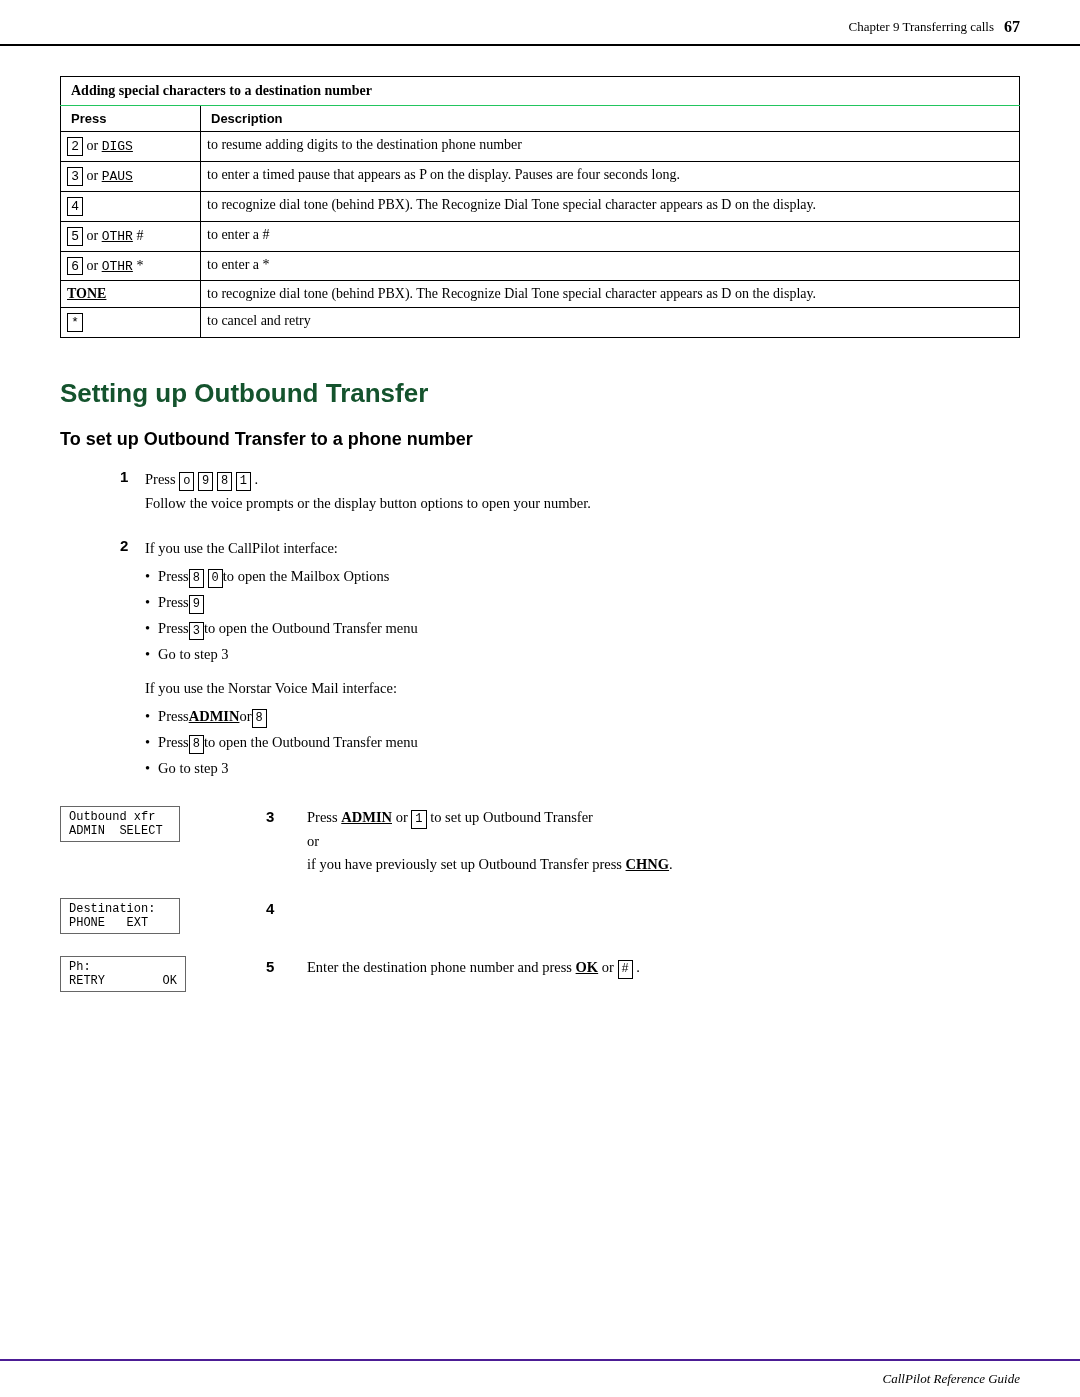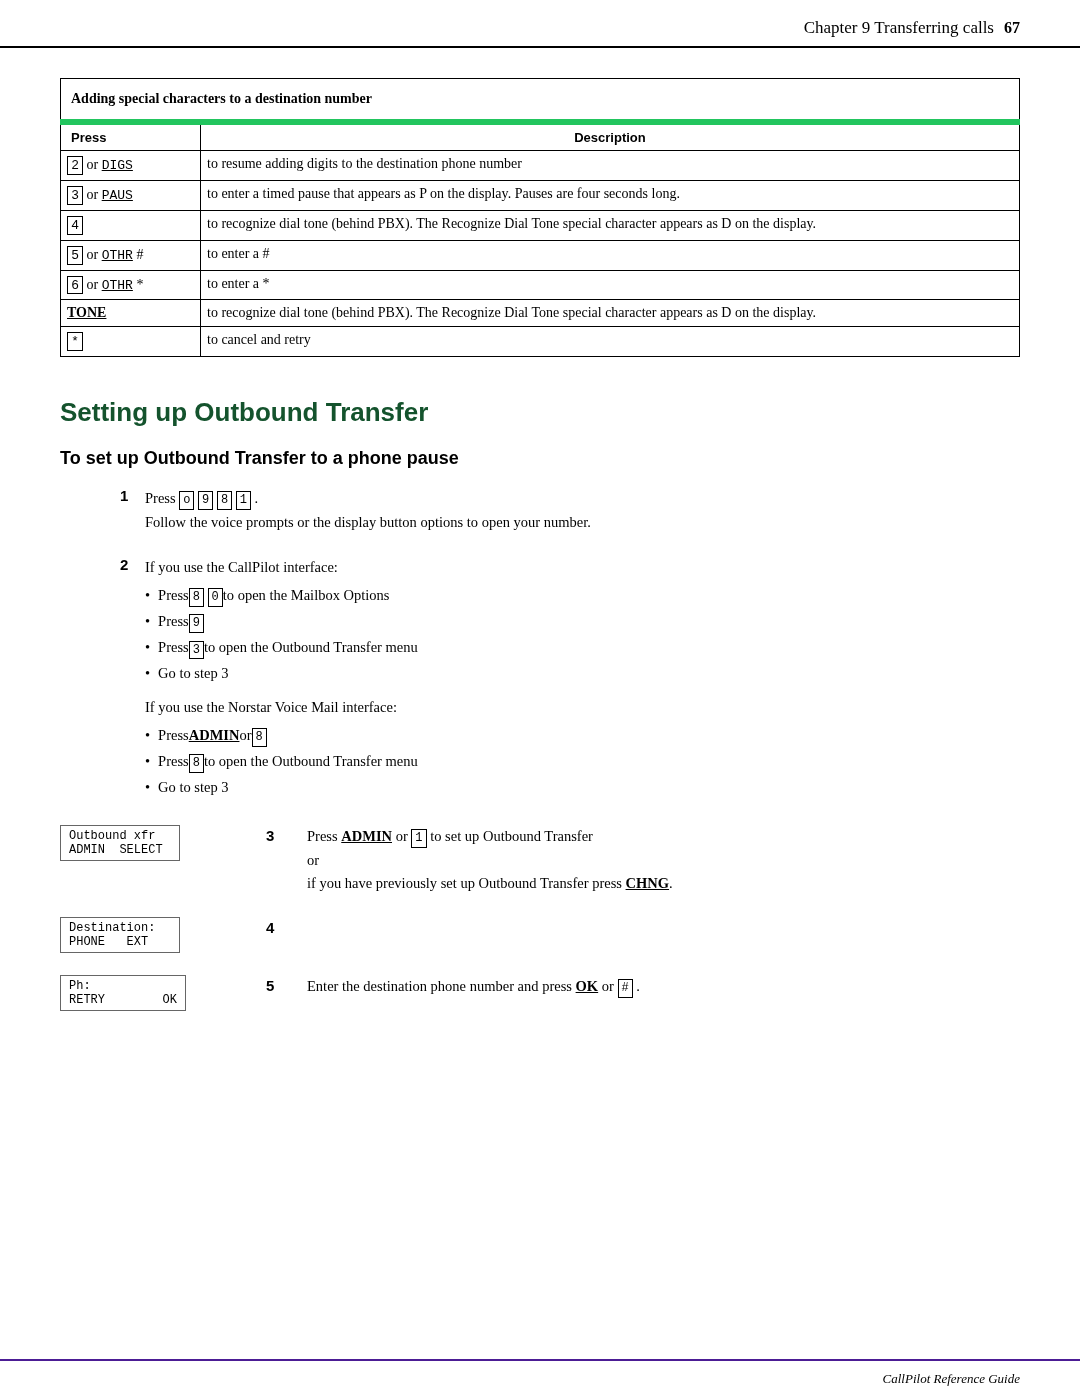--- a/index.html
+++ b/index.html
@@ -22,21 +22,21 @@
 
     
     .page-header {
       display: flex;
       justify-content: flex-end;
       align-items: center;
       padding: 18px 60px 8px 60px;
       border-bottom: 2px solid #000;
     }
     .header-chapter {
-      font-size: 17px;
+      font-size: 13px;
     }
     .header-page-num {
       font-size: 16px;
       font-weight: bold;
       margin-left: 10px;
     }
 
     
     .main-content {
       flex: 1;
@@ -45,37 +45,36 @@
 
     
     .special-chars-table {
       width: 100%;
       border-collapse: collapse;
       border: 1px solid #000;
       margin-bottom: 40px;
       font-size: 14px;
     }
     .special-chars-table .table-title-row td {
-      padding: 12px 10px;
-      font-weight: bold;
-      border-bottom: 6px solid #22c55e;
+      padding: 6px 10px;
+      font-weight: bold;
+      border-bottom: 1px solid #22c55e;
       font-size: 14px;
     }
     .special-chars-table .col-header-row th {
       padding: 5px 10px;
       font-weight: bold;
       border-bottom: 1px solid #000;
       border-right: 1px solid #000;
       text-align: left;
       font-family: Arial, sans-serif;
       font-size: 13px;
     }
     .special-chars-table .col-header-row th:last-child {
       border-right: none;
-      text-align: center;
     }
     .special-chars-table td {
       padding: 5px 6px;
       vertical-align: top;
       border-bottom: 1px solid #000;
     }
     .special-chars-table tr:last-child td {
       border-bottom: none;
     }
     .press-col {
@@ -315,21 +314,21 @@
         <td class="press-col">
           <span class="key-box">*</span>
         </td>
         <td class="desc-col">to cancel and retry</td>
       </tr>
     </tbody>
       </table>
 
     <h1 class="section-heading">Setting up Outbound Transfer</h1>
 
-    <h2 class="sub-heading">To set up Outbound Transfer to a phone pause</h2>
+    <h2 class="sub-heading">To set up Outbound Transfer to a phone number</h2>
 
     <div class="numbered-steps">
 
       <div class="step-block">
         <div class="step-number">1</div>
         <div class="step-body">
           <p>
             Press
             <span class="inline-key">o</span>
             <span class="inline-key">9</span>

